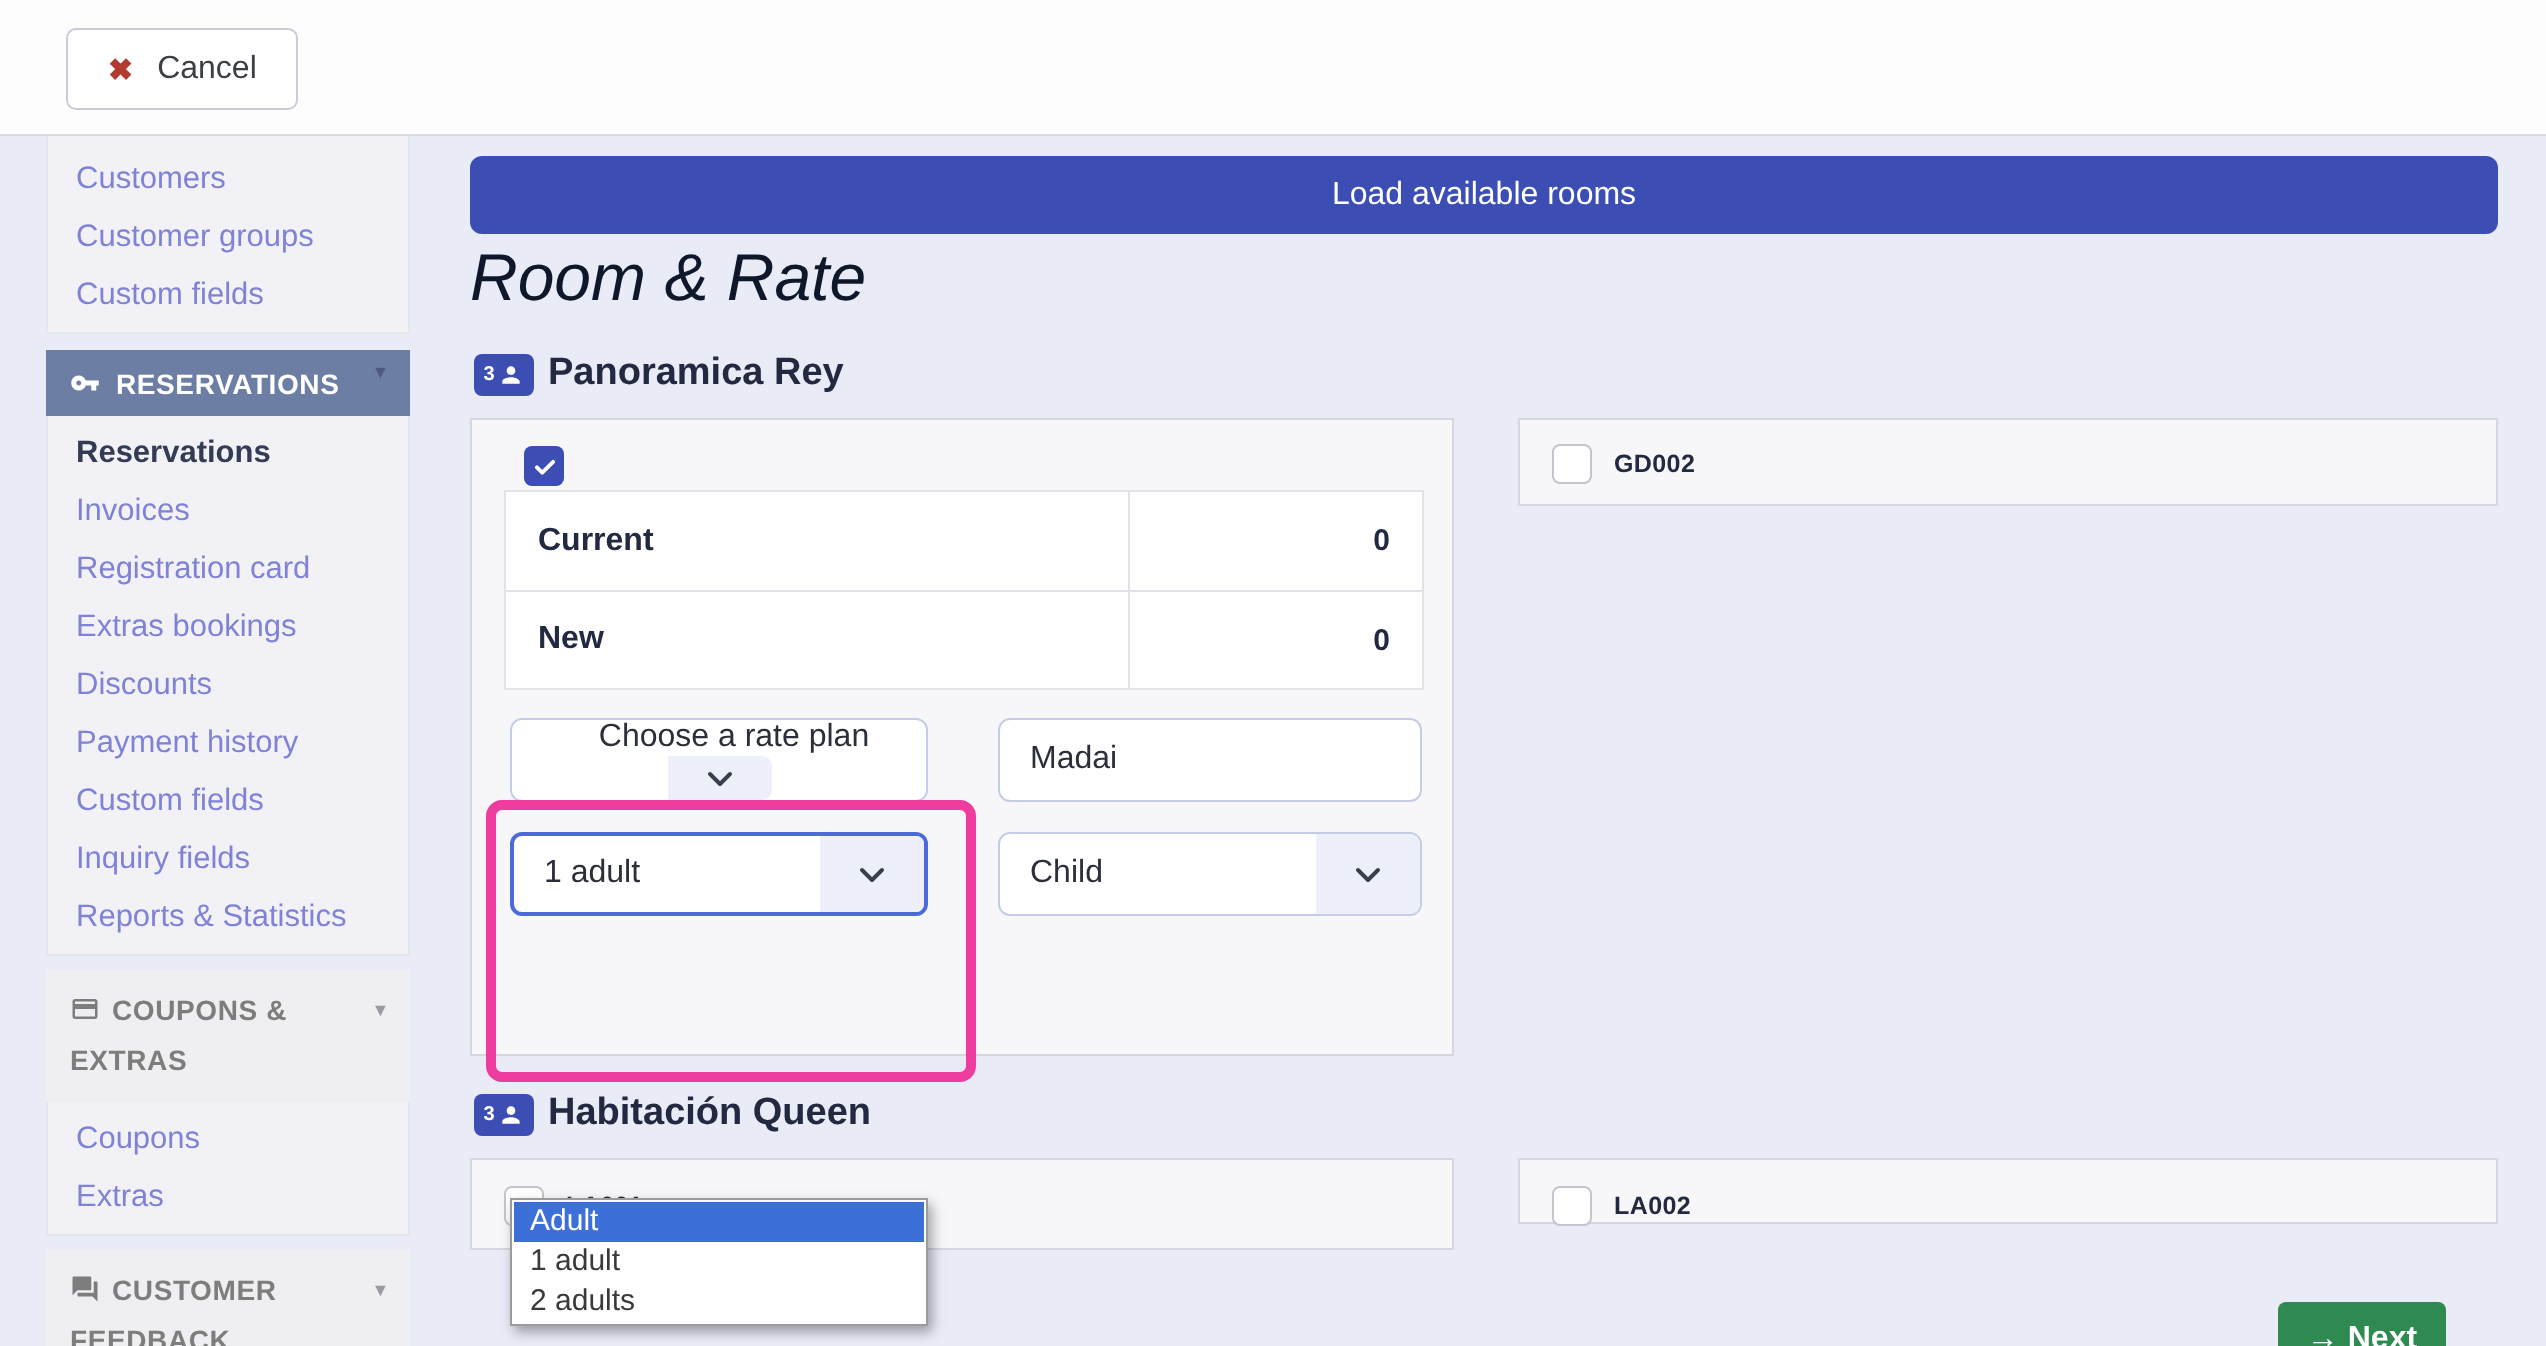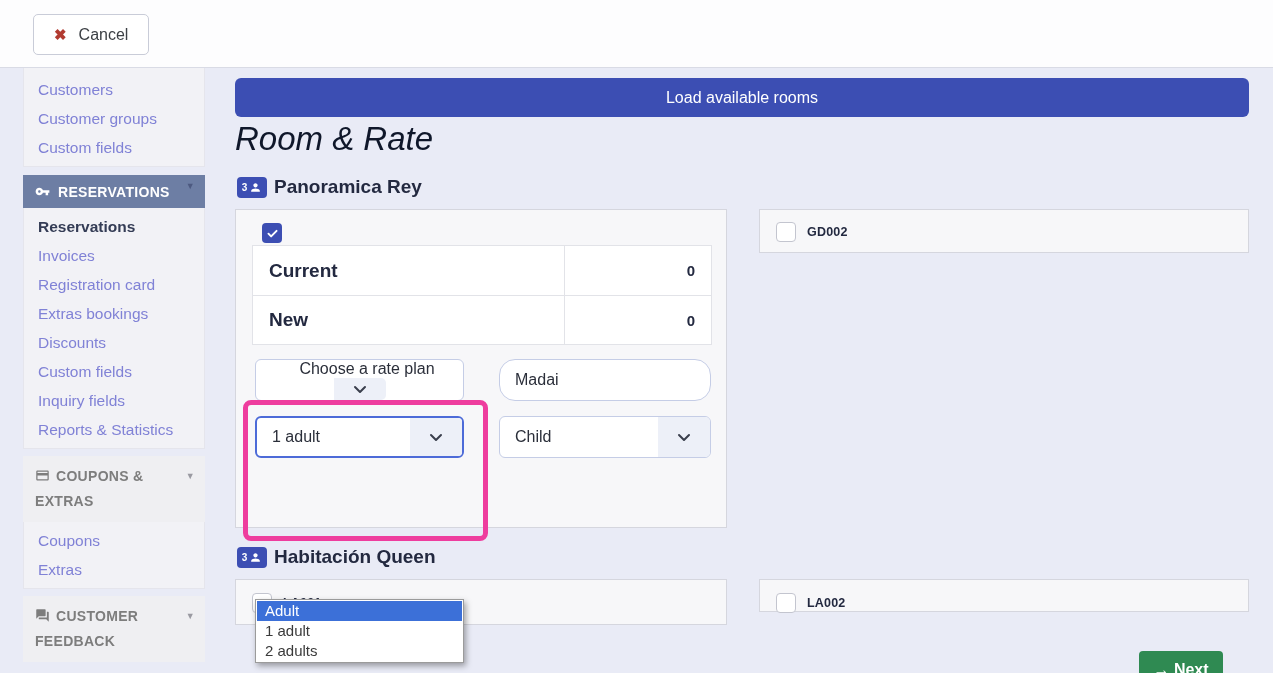--- a/index.html
+++ b/index.html
@@ -50,21 +50,21 @@
   .cb { width:20px; height:20px; border-radius:4px; flex:none; cursor:pointer; }
   .cb.checked { background:#3c4eb3; display:flex; align-items:center; justify-content:center; }
   .cb.empty { background:#fff; border:1px solid #c3c5cf; }
   .cb-label { font-size:12.5px; font-weight:700; color:#232940; letter-spacing:.2px; }
 
   .rate-table { position:absolute; left:16px; top:35px; width:460px;
                 border:1px solid #e2e3e8; background:#fff; }
   .rt-row { display:flex; height:49px; }
   .rt-row + .rt-row { border-top:1px solid #e2e3e8; }
   .rt-label { flex:1; display:flex; align-items:center; padding-left:16px;
-              font-size:19px; font-weight:700; color:#232940; }
+              font-size:16px; font-weight:700; color:#232940; }
   .rt-val { width:147px; border-left:1px solid #e2e3e8; display:flex; align-items:center;
             justify-content:flex-end; padding-right:16px; font-size:15px; font-weight:700; color:#232940; }
 
   .select-box { position:absolute; height:42px; background:#fff; border:1px solid #c5cde6;
                 border-radius:6px; display:flex; align-items:center; cursor:pointer; }
   .select-box .sel-text { flex:1; padding-left:15px; font-size:16px; color:#2b2f3a; }
   .select-box .sel-caret { width:52px; height:100%; background:#edf0f8;
                 border-radius:0 5px 5px 0; display:flex; align-items:center; justify-content:center; }
   .select-box.focused { border:2px solid #4d6bd8; }
   .text-input { position:absolute; height:42px; width:212px; background:#fff; border:1px solid #c5cde6;
@@ -109,20 +109,21 @@
       </span>
       <span>RESERVATIONS</span>
       <span class="caret">▼</span>
     </div>
     <div class="side-panel">
       <a class="side-item active">Reservations</a>
       <a class="side-item">Invoices</a>
       <a class="side-item">Registration card</a>
       <a class="side-item">Extras bookings</a>
       <a class="side-item">Discounts</a>
+      <a class="side-item">Payment history</a>
       <a class="side-item">Custom fields</a>
       <a class="side-item">Inquiry fields</a>
       <a class="side-item">Reports &amp; Statistics</a>
     </div>
 
     <div class="side-header-plain">
       <span style="display:inline-block">
         <svg width="15" height="15" viewBox="0 0 24 24" fill="#7d7d7d">
             <path d="M20 4H4c-1.11 0-1.99.89-1.99 2L2 18c0 1.11.89 2 2 2h16c1.11 0 2-.89 2-2V6c0-1.11-.89-2-2-2zm0 14H4v-6h16v6zm0-10H4V6h16v2z"></path>
           </svg>
@@ -185,21 +186,21 @@
       </div>
 
       <div class="select-box" style="left:19px; top:149px; width:209px;flex-direction:column;">
         <span class="sel-text">Choose a rate plan</span>
         <span class="sel-caret">
           <svg width="16" height="16" viewBox="0 0 16 16">
               <path d="M3 6l5 5 5-5" stroke="#3a3f4d" stroke-width="2" fill="none" stroke-linecap="round" stroke-linejoin="round"></path>
             </svg>
         </span>
       </div>
-      <input class="text-input" style="left: 263px; top: 149px; border-radius: 16px;" value="Madai">
+      <input class="text-input" style="left: 263px; top: 149px;" value="Madai">
 
       <div class="select-box focused" style="left:19px; top:206px; width:209px;">
         <span class="sel-text">1 adult</span>
         <span class="sel-caret" style="border-radius:0 4px 4px 0">
           <svg width="16" height="16" viewBox="0 0 16 16">
               <path d="M3 6l5 5 5-5" stroke="#3a3f4d" stroke-width="2" fill="none" stroke-linecap="round" stroke-linejoin="round"></path>
             </svg>
         </span>
       </div>
       <div class="select-box" style="left:263px; top:206px; width:212px;">

